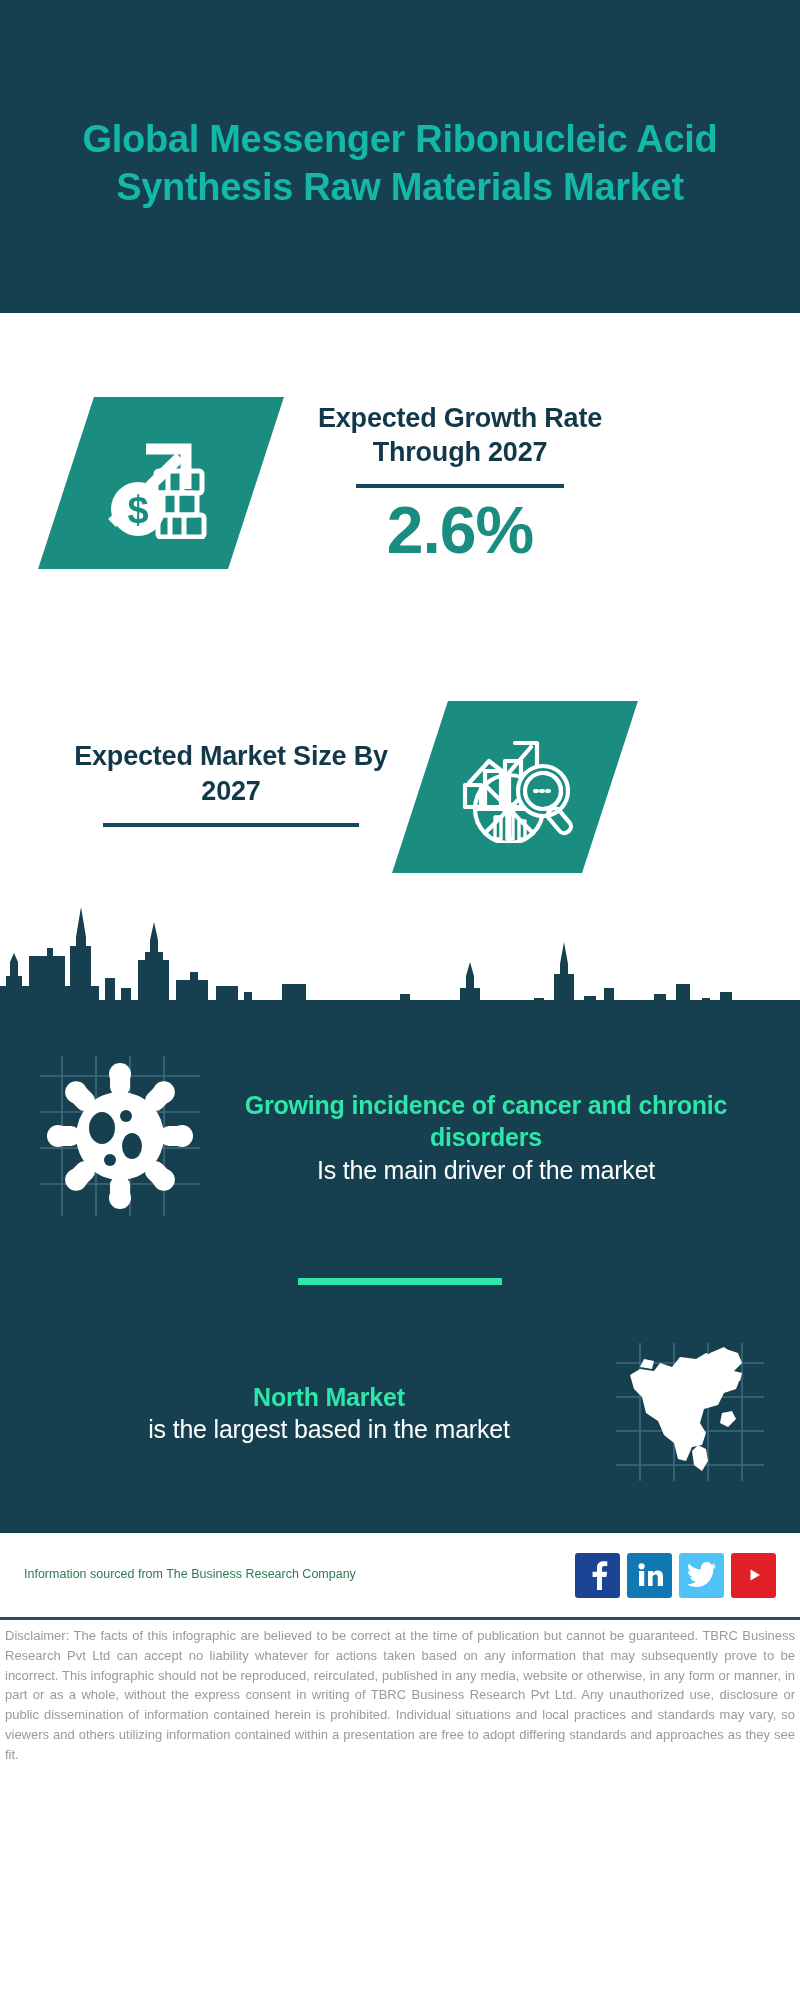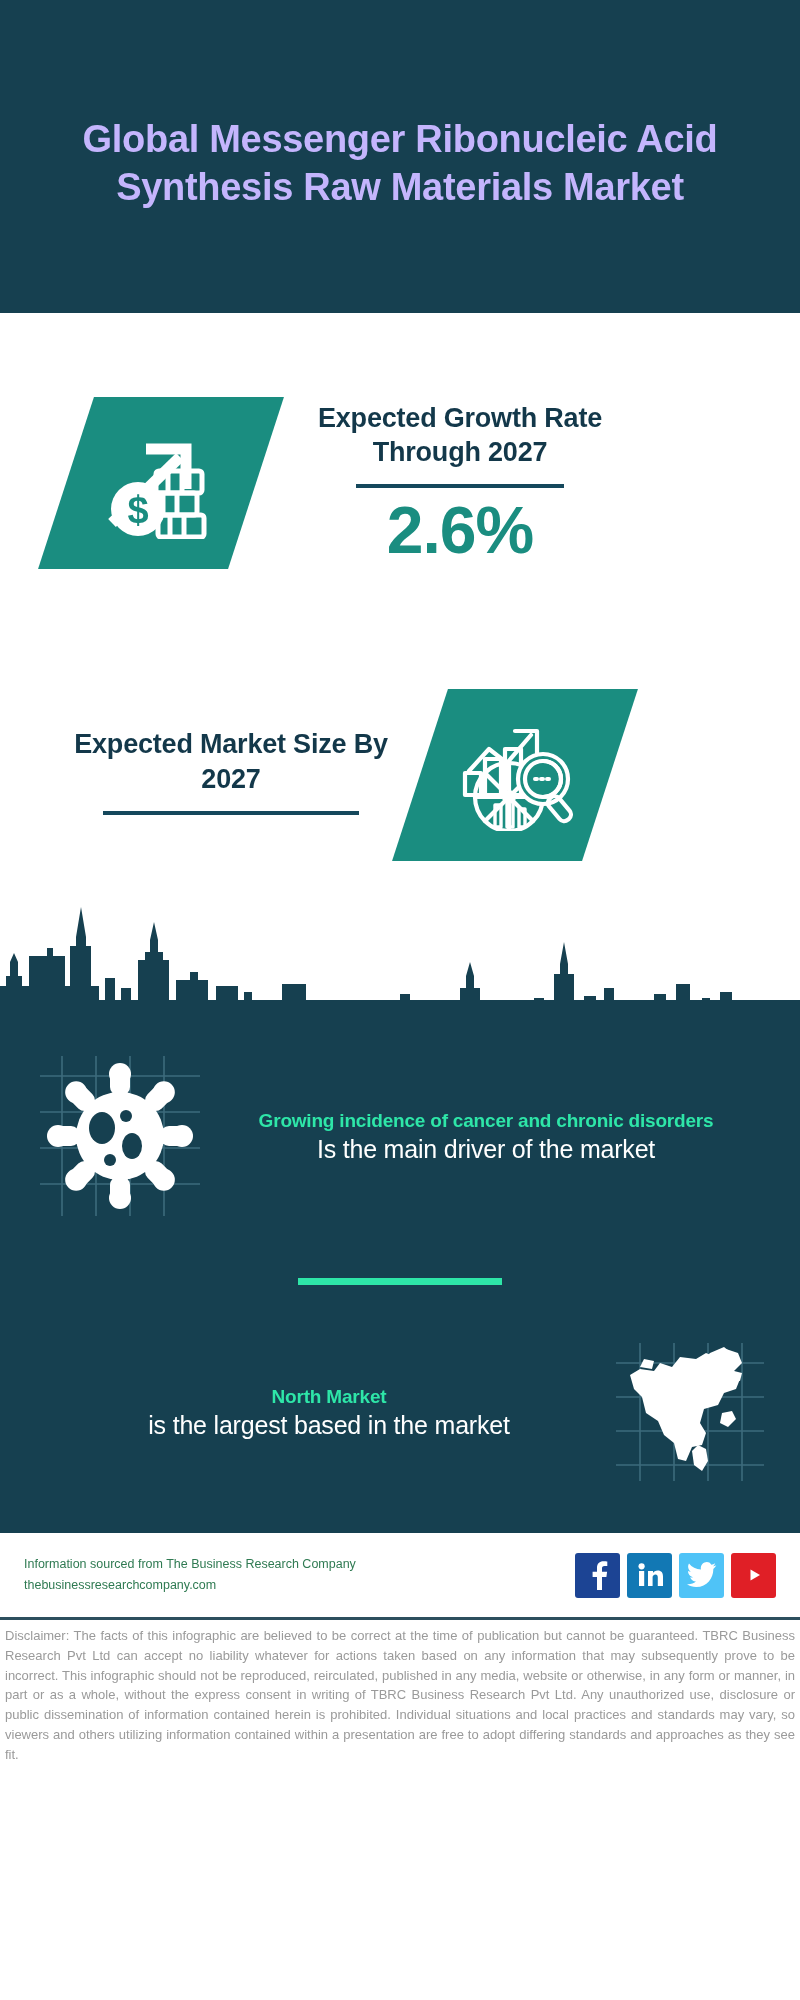--- a/index.html
+++ b/index.html
@@ -13,21 +13,21 @@
   }
 
   
   .header {
     width:800px; height:313px;
     background:#164050;
     display:flex; align-items:center; justify-content:center;
     padding:14px 40px 0 40px;
   }
   .header-title {
-    color:#c4b5fd;
+    color:#14b8a6;
     font-size:38px;
     font-weight:bold;
     line-height:1.24;
     text-align:center;
     letter-spacing:-0.3px;
   }
 
   
   .white-zone { position:relative; width:800px; height:687px; background:#ffffff; }
 
@@ -58,21 +58,21 @@
     letter-spacing:-1px;
   }
 
   
   #block-growth { top:0px; left:0; height:340px; }
   #block-growth .para { width:190px; height:172px; margin-left:66px; }
   #block-growth .stat-text { margin-left:44px; width:320px; }
   #block-growth .stat-rule { width:208px; }
 
   
-  #block-size { top:292px; left:0; height:340px; }
+  #block-size { top:304px; left:0; height:340px; }
   #block-size .stat-text { margin-left:66px; width:330px; }
   #block-size .stat-rule { width:256px; }
   #block-size .para { width:190px; height:172px; margin-left:24px; }
 
   
   .skyline-wrap { position:relative; width:800px; height:0; }
   .skyline { display:block; width:800px; height:120px; position:absolute; top:-120px; left:0; }
 
   
   .dark-zone {
@@ -80,21 +80,21 @@
     width:800px;
     background:#164050;
     padding-top:14px;
   }
 
   .fact-row { display:flex; align-items:center; padding:0 34px; }
   .fact-icon { flex:0 0 auto; position:relative; }
   .fact-copy { flex:1 1 auto; text-align:center; }
   .fact-hl {
     color:#2ee6a8;
-    font-size:19px;
+    font-size:25px;
     font-weight:bold;
     line-height:1.3;
     letter-spacing:-0.2px;
   }
   .fact-sub {
     color:#ffffff;
     font-size:25px;
     font-weight:normal;
     line-height:1.35;
     letter-spacing:-0.2px;
@@ -274,21 +274,20 @@
           <path d="M120 30 l8 2 l-2 8 l-8 -2 Z"></path>
         </g>
       </svg>
     </div>
   </div>
 </div>
 
 <div class="footer">
   <div class="footer-text">
     <div class="footer-line">Information sourced from The Business Research Company</div>
-    <div class="footer-line">thebusinessresearchcompany.com</div>
   </div>
   <div class="socials">
     <div class="social" style="background:#1c4494;">
       <svg width="26" height="30" viewBox="0 0 26 30">
           <path fill="#fff" d="M17 30V17h4.4l.7-5.2H17V8.6c0-1.5.4-2.5 2.6-2.5h2.7V1.4C21.8 1.3 20.2 1.2 18.4 1.2c-3.8 0-6.4 2.3-6.4 6.6v3.9H7.6V17H12v13h5Z"></path>
         </svg>
     </div>
     <div class="social" style="background:#1278b4;">
       <svg width="28" height="28" viewBox="0 0 28 28">
           <rect x="3" y="10" width="5.2" height="15" fill="#fff"></rect>

